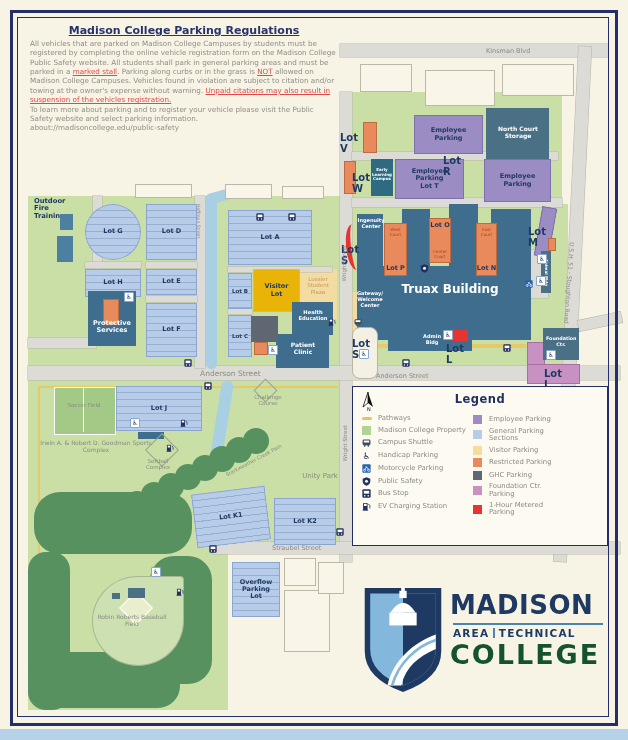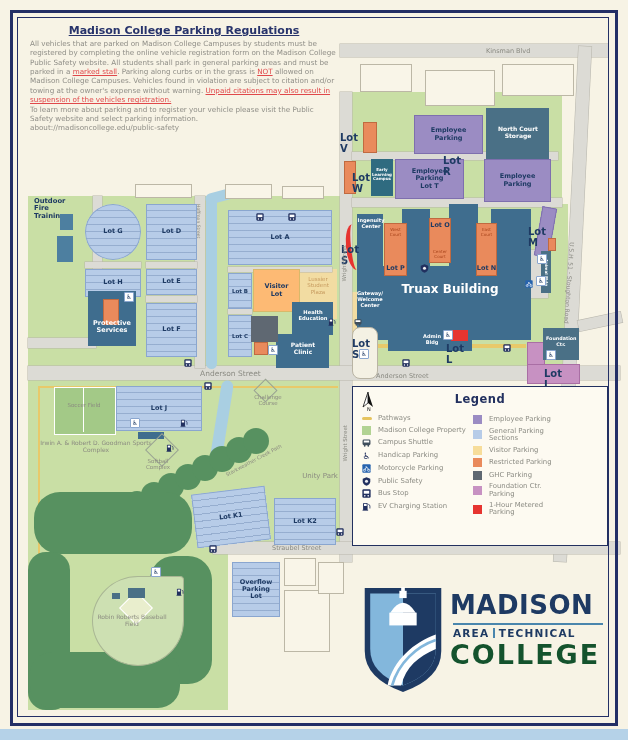--- a/index.html
+++ b/index.html
@@ -14,21 +14,21 @@
   .road{background:#dcdbd5;box-shadow:0 0 0 .5px #b7b5ab;}
   .creek{background:#a9cfe2;border-radius:6px;}
   .outline{border:1px solid #bcb7a6;background:#f9f5e8;}
   .ypath{background:#e8c96a;}
   .yplaza{background:#f2dca2;}
   
   .lot{display:flex;align-items:center;justify-content:center;text-align:center;}
   .gen{background:#b7cce8;box-shadow:0 0 0 1px #8aa6cf inset;
        background-image:repeating-linear-gradient(180deg,rgba(100,128,170,0) 0 6px,rgba(100,128,170,.4) 6px 7px);}
   .emp{background:#9b8cc3;box-shadow:0 0 0 1px #7e6fae inset;}
-  .vis{background:#fdba74;box-shadow:0 0 0 1px #d8b96a inset;}
+  .vis{background:#eab308;box-shadow:0 0 0 1px #d8b96a inset;}
   .res{background:#e98a5c;box-shadow:0 0 0 1px #c06a40 inset;}
   .pink{background:#c791c2;box-shadow:0 0 0 1px #a96ea4 inset;}
   .redlot{background:#e63430;}
   .ghc{background:#5f6872;}
   .slate{background:#3f6d8e;}
   .slate2{background:#4a7086;}
   .teal{background:#2f6b80;}
   
   .llb{font-weight:bold;color:#1e3a63;font-size:6.5px;line-height:1.1;}
   .lbl{position:absolute;font-weight:bold;color:#1e3a63;font-size:10px;line-height:1.1;text-align:left;}
@@ -160,21 +160,21 @@
   <div class="blob" style="left:28px;top:552px;width:42px;height:158px;border-radius:18px;"></div>
   <div class="blob" style="left:150px;top:556px;width:62px;height:128px;border-radius:24px;"></div>
   <div class="blob" style="left:30px;top:652px;width:150px;height:56px;border-radius:22px;"></div>
 
   <div class="abs lot gen" style="left:85px;top:204px;width:56px;height:56px;border-radius:28px;">
       <span class="llb">Lot G</span>
     </div>
   <div class="abs lot gen" style="left:146px;top:204px;width:51px;height:56px;">
       <span class="llb">Lot D</span>
     </div>
-  <div class="abs lot gen" style="left:228px;top:210px;width:104px;height:55px;">
+  <div class="abs lot gen" style="left:228px;top:210px;width:84px;height:55px;">
       <span class="llb">Lot A</span>
     </div>
   <div class="abs lot gen" style="left:85px;top:269px;width:56px;height:28px;">
       <span class="llb">Lot H</span>
     </div>
   <div class="abs lot gen" style="left:146px;top:269px;width:51px;height:26px;">
       <span class="llb">Lot E</span>
     </div>
   <div class="abs lot gen" style="left:228px;top:273px;width:24px;height:36px;">
       <span class="llb" style="font-size:5.5px;">Lot B</span>

